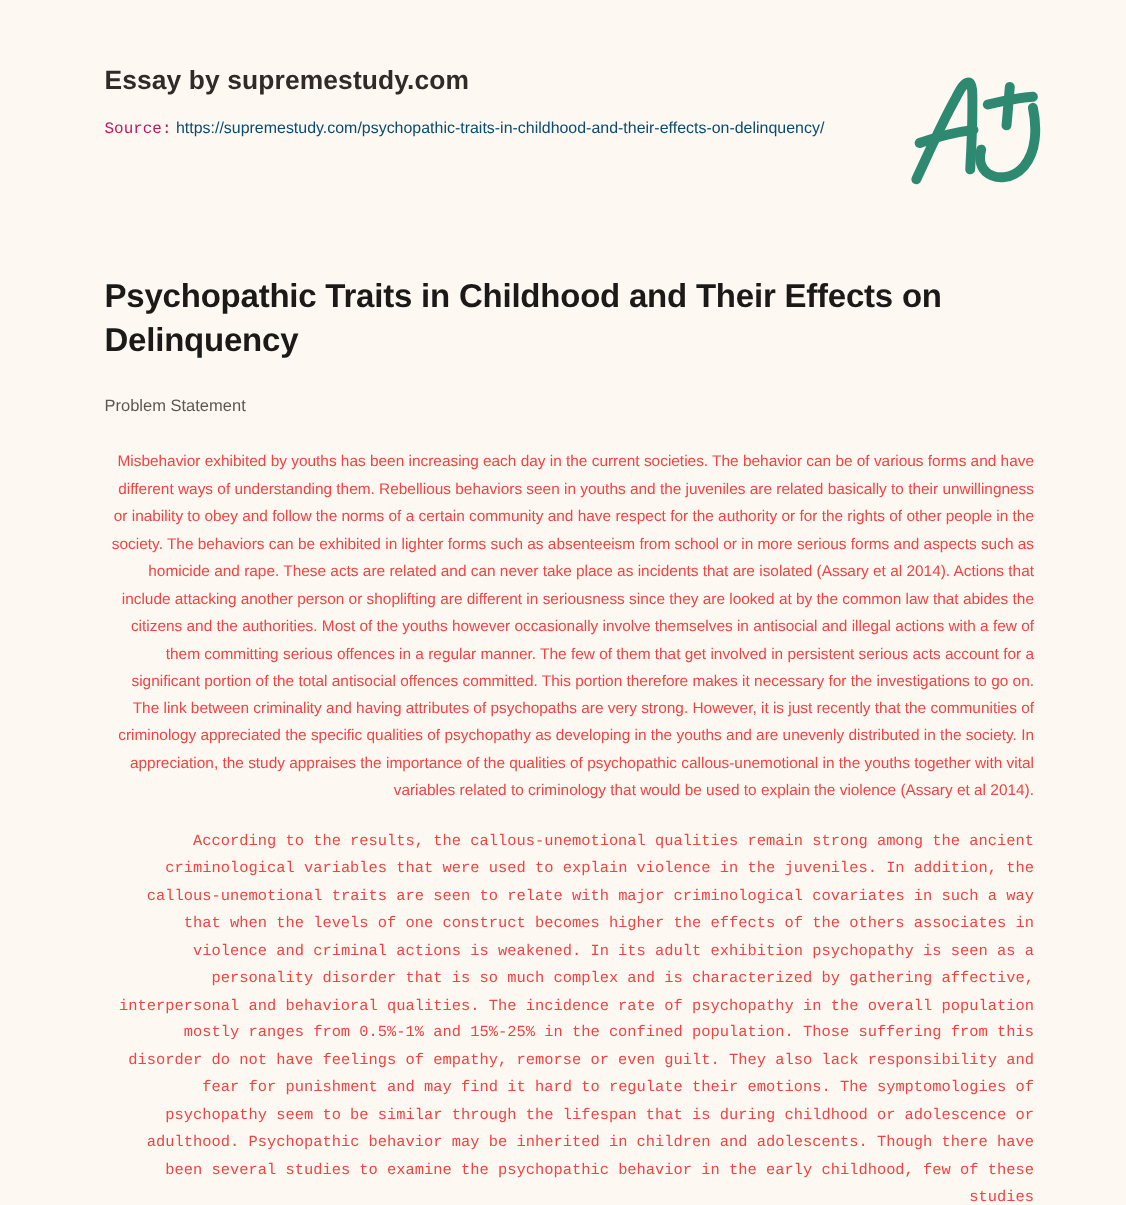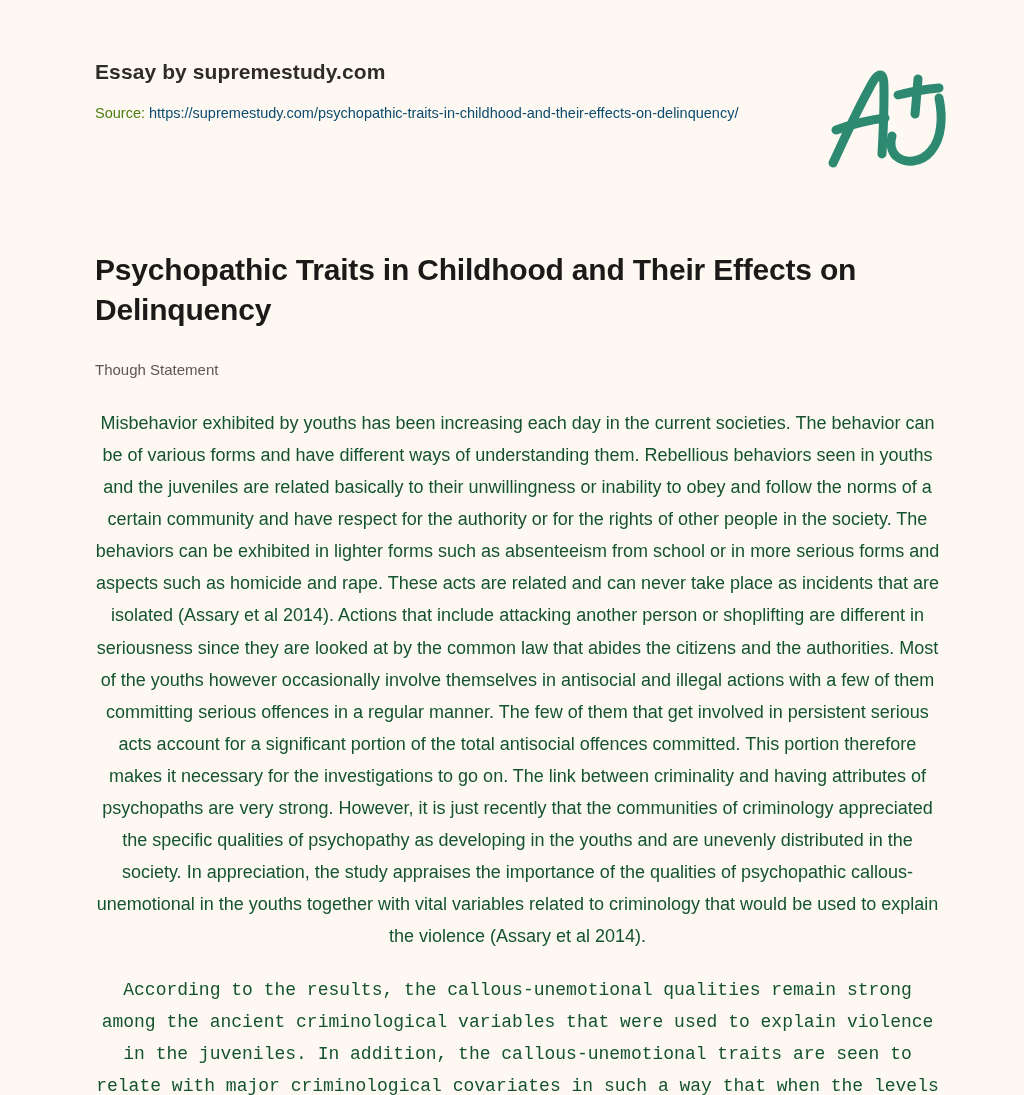--- a/index.html
+++ b/index.html
@@ -26,39 +26,40 @@
 
   
   .header {
     position: absolute;
     left: 95px;
     top: 58px;
     width: 700px;
   }
 
   .brand-title {
-    font-size: 21px;
+    font-size: 24px;
     font-weight: bold;
     color: #2f2b29;
     letter-spacing: 0.1px;
     margin: 0;
     line-height: 1.3;
   }
 
   .source-line {
     margin-top: 17px;
     font-size: 14.5px;
     line-height: 1.62;
     color: #8d8781;
     max-width: 670px;
     word-break: break-word;
   }
 
   .source-label {
-    color: #4d7c0f;
+    color: #be185d;
+    font-family: Liberation Mono, monospace;
   }
 
   .source-url {
     color: #0c4a6e;
     text-decoration: none;
     word-break: break-all;
   }
 
   
   .logo {
@@ -99,24 +100,24 @@
     color: #5c5752;
     line-height: 1.5;
   }
 
   .body-copy {
     margin-top: 26px;
   }
 
   .body-copy p {
     margin: 0 0 22px 0;
-    font-size: 18px;
+    font-size: 14px;
     line-height: 1.78;
-    color: #14532d;
-    text-align: center;
+    color: #ef4444;
+    text-align: right;
   }
 
   .body-copy p:last-child {
     margin-bottom: 16px;
     font-family: Liberation Mono, monospace;
   }
 </style>
 </head>
 <body>
 
@@ -141,21 +142,21 @@
 
       <path d="M76 33 C 88 30, 104 27, 117 26" stroke-width="9"></path>
 
       <path d="M117 36 C 121 55, 120 76, 109 89 C 99 101, 83 102, 74 94 C 69 89, 68 81, 70 74" stroke-width="9"></path>
     </svg>
   </div>
 
   <div class="article">
     <h1 class="doc-title">Psychopathic Traits in Childhood and Their Effects on Delinquency</h1>
 
-    <div class="section-heading">Though Statement</div>
+    <div class="section-heading">Problem Statement</div>
 
     <div class="body-copy">
       <p>Misbehavior exhibited by youths has been increasing each day in the current societies. The behavior can be of various forms and have different ways of understanding them. Rebellious behaviors seen in youths and the juveniles are related basically to their unwillingness or inability to obey and follow the norms of a certain community and have respect for the authority or for the rights of other people in the society. The behaviors can be exhibited in lighter forms such as absenteeism from school or in more serious forms and aspects such as homicide and rape. These acts are related and can never take place as incidents that are isolated (Assary et al 2014). Actions that include attacking another person or shoplifting are different in seriousness since they are looked at by the common law that abides the citizens and the authorities. Most of the youths however occasionally involve themselves in antisocial and illegal actions with a few of them committing serious offences in a regular manner. The few of them that get involved in persistent serious acts account for a significant portion of the total antisocial offences committed. This portion therefore makes it necessary for the investigations to go on. The link between criminality and having attributes of psychopaths are very strong. However, it is just recently that the communities of criminology appreciated the specific qualities of psychopathy as developing in the youths and are unevenly distributed in the society. In appreciation, the study appraises the importance of the qualities of psychopathic callous-unemotional in the youths together with vital variables related to criminology that would be used to explain the violence (Assary et al 2014).</p>
       <p>According to the results, the callous-unemotional qualities remain strong among the ancient criminological variables that were used to explain violence in the juveniles. In addition, the callous-unemotional traits are seen to relate with major criminological covariates in such a way that when the levels of one construct becomes higher the effects of the others associates in violence and criminal actions is weakened. In its adult exhibition psychopathy is seen as a personality disorder that is so much complex and is characterized by gathering affective, interpersonal and behavioral qualities. The incidence rate of psychopathy in the overall population mostly ranges from 0.5%-1% and 15%-25% in the confined population. Those suffering from this disorder do not have feelings of empathy, remorse or even guilt. They also lack responsibility and fear for punishment and may find it hard to regulate their emotions. The symptomologies of psychopathy seem to be similar through the lifespan that is during childhood or adolescence or adulthood. Psychopathic behavior may be inherited in children and adolescents. Though there have been several studies to examine the psychopathic behavior in the early childhood, few of these studies</p>
     </div>
   </div>
 
 </div>
 
 </body></html>

